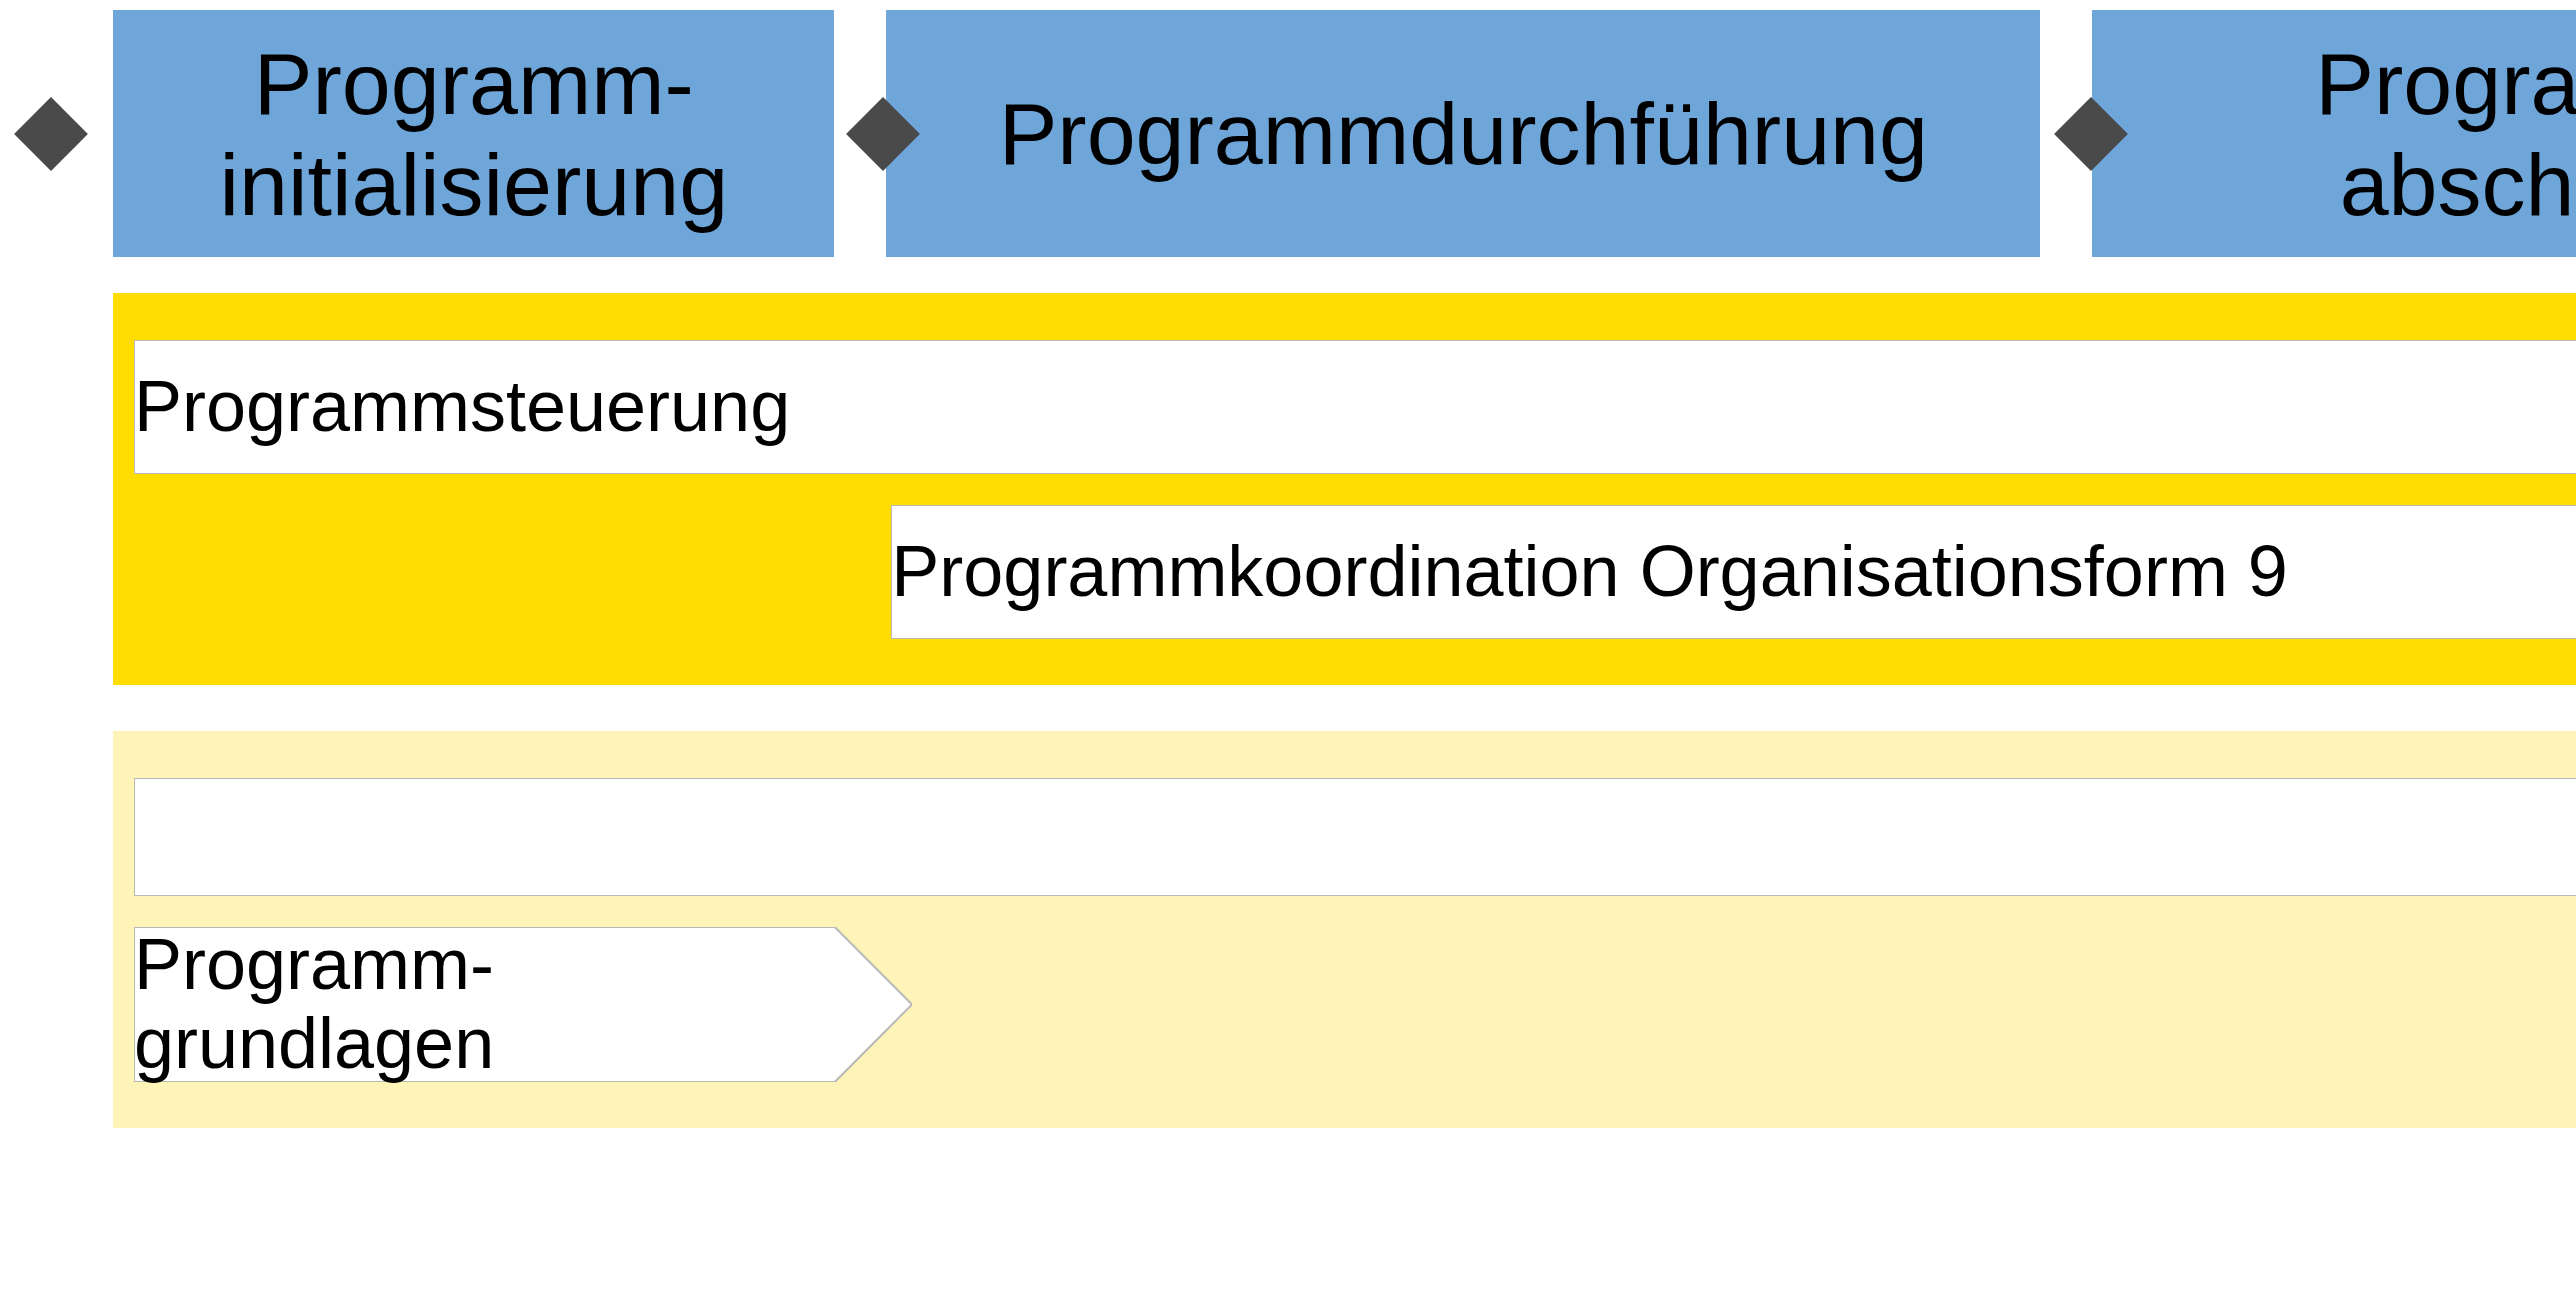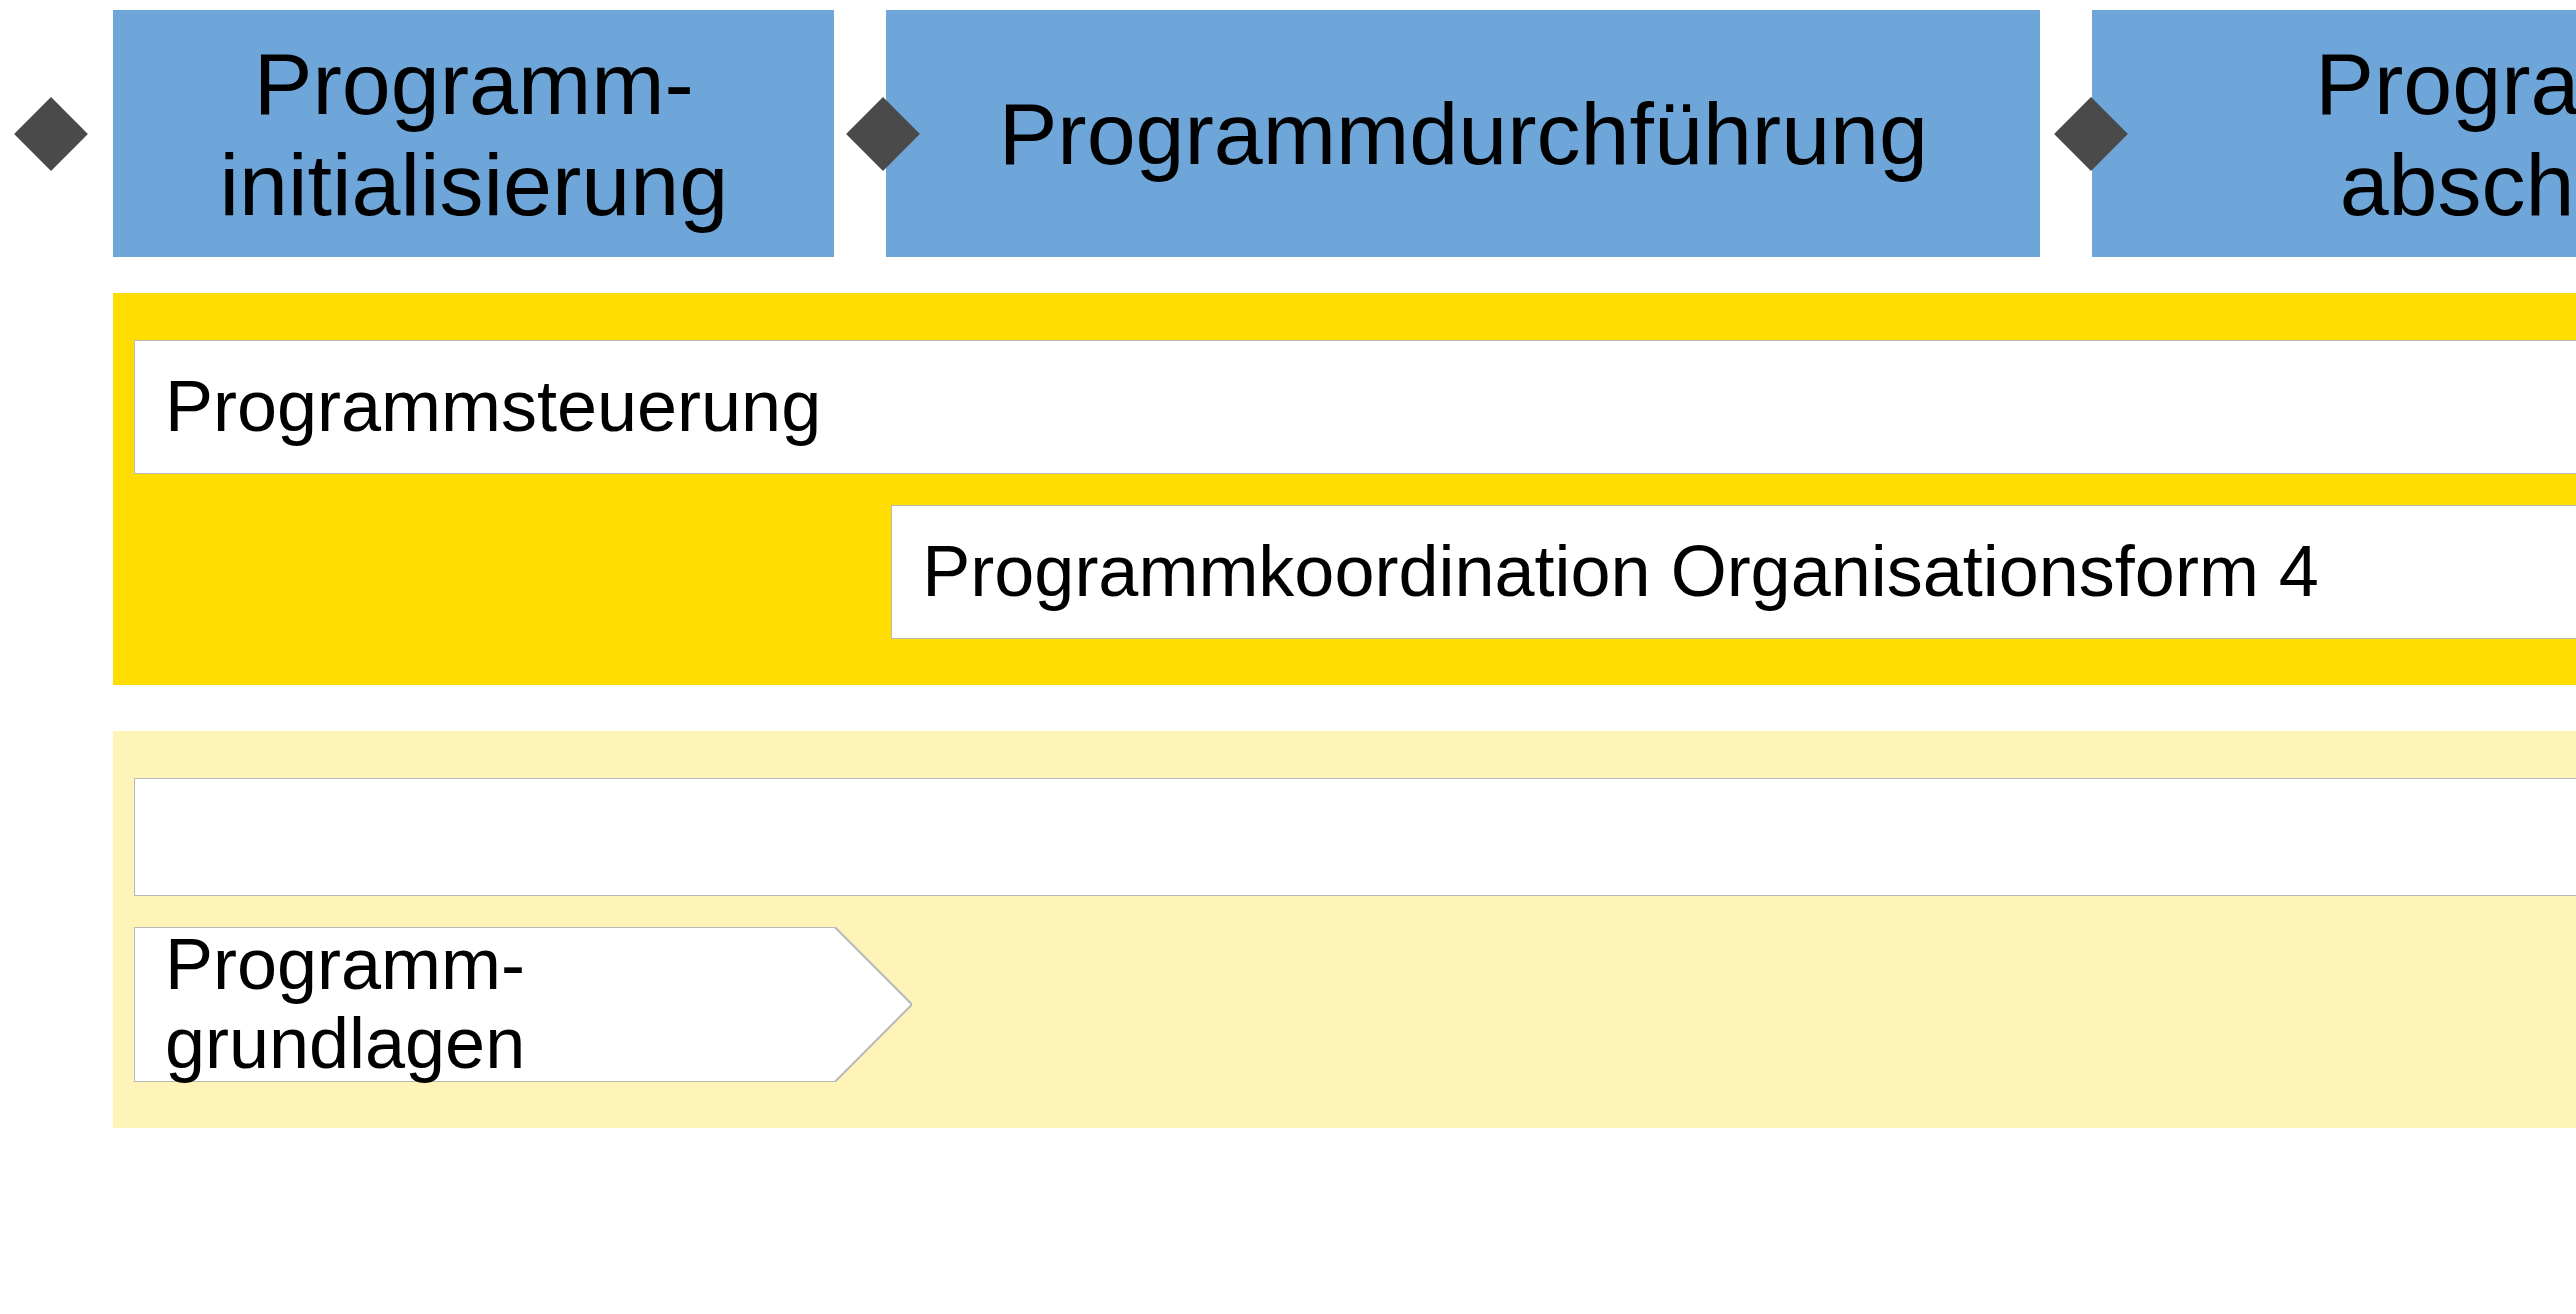--- a/index.html
+++ b/index.html
@@ -76,21 +76,20 @@
   }
   .arrow svg {
     position: absolute;
     inset: 0;
     width: 100%;
     height: 100%;
   }
   .arrow .label {
     position: relative;
     z-index: 1;
-    padding-left: 31px;
     font-size: 72px;
     color: #000;
     white-space: pre-line;
     line-height: 1.1;
   }
   
   .arrow-full    { left: 20.6px; width: 2968px; }
   .arrow-exec    { left: 778px; width: 2210px; }
   .arrow-init    { left: 20.6px; width: 778px; }
   .band-2 .arrow-row { height: 118px; }
@@ -138,21 +137,21 @@
           <polygon points="0,0 5620,0 5760,130 5620,260 0,260" fill="#ffffff" stroke="#b9b9b9" stroke-width="4"></polygon>
         </svg>
         <span class="label">Programmsteuerung</span>
       </div>
     </div>
     <div class="arrow-row">
       <div class="arrow arrow-exec">
         <svg viewBox="0 0 4290 260" preserveAspectRatio="none">
           <polygon points="0,0 4150,0 4290,130 4150,260 0,260" fill="#ffffff" stroke="#b9b9b9" stroke-width="4"></polygon>
         </svg>
-        <span class="label">Programmkoordination Organisationsform 4</span>
+        <span class="label">Programmkoordination Organisationsform 9</span>
       </div>
     </div>
   </div>
 
   <div class="band band-2">
     <div class="arrow-row">
       <div class="arrow arrow-full">
         <svg viewBox="0 0 5760 230" preserveAspectRatio="none">
           <polygon points="0,0 5630,0 5760,115 5630,230 0,230" fill="#ffffff" stroke="#b9b9b9" stroke-width="4"></polygon>
         </svg>

